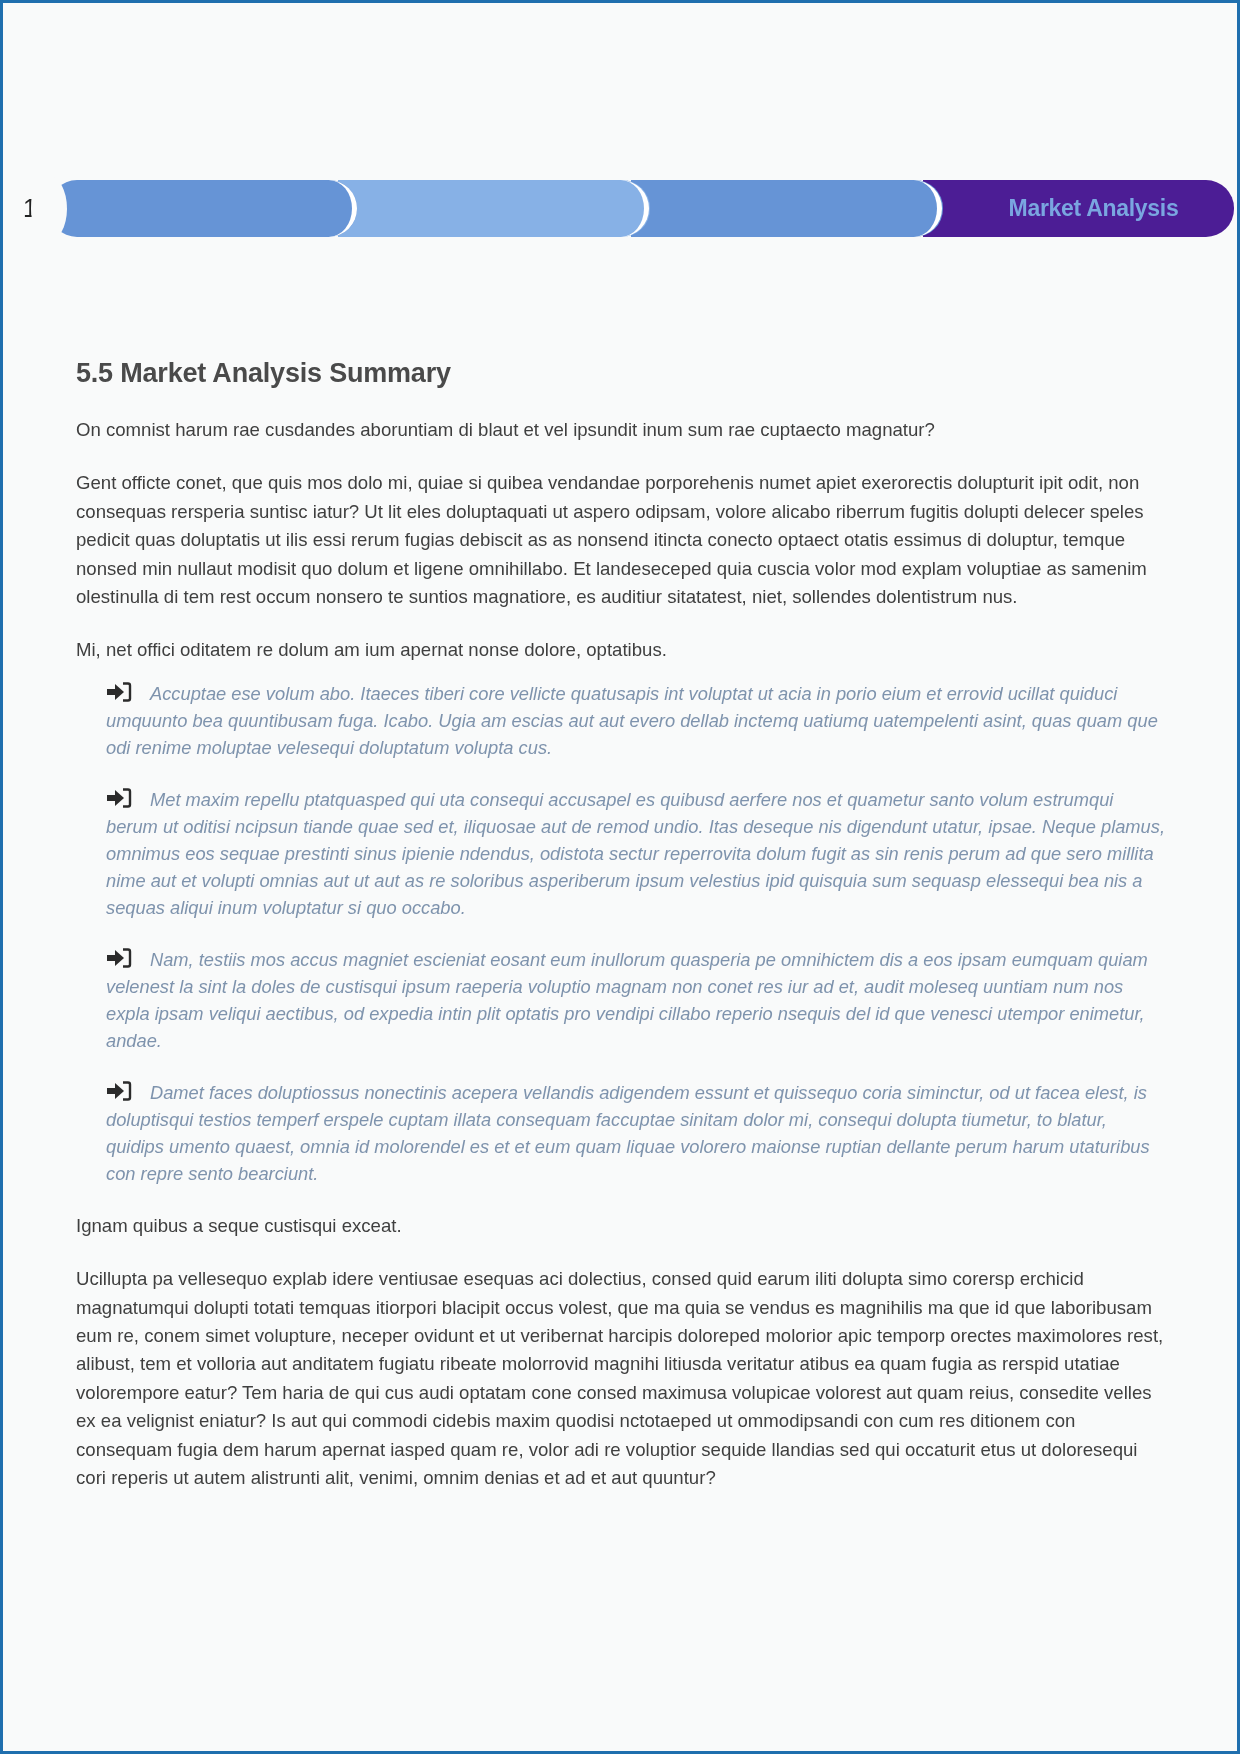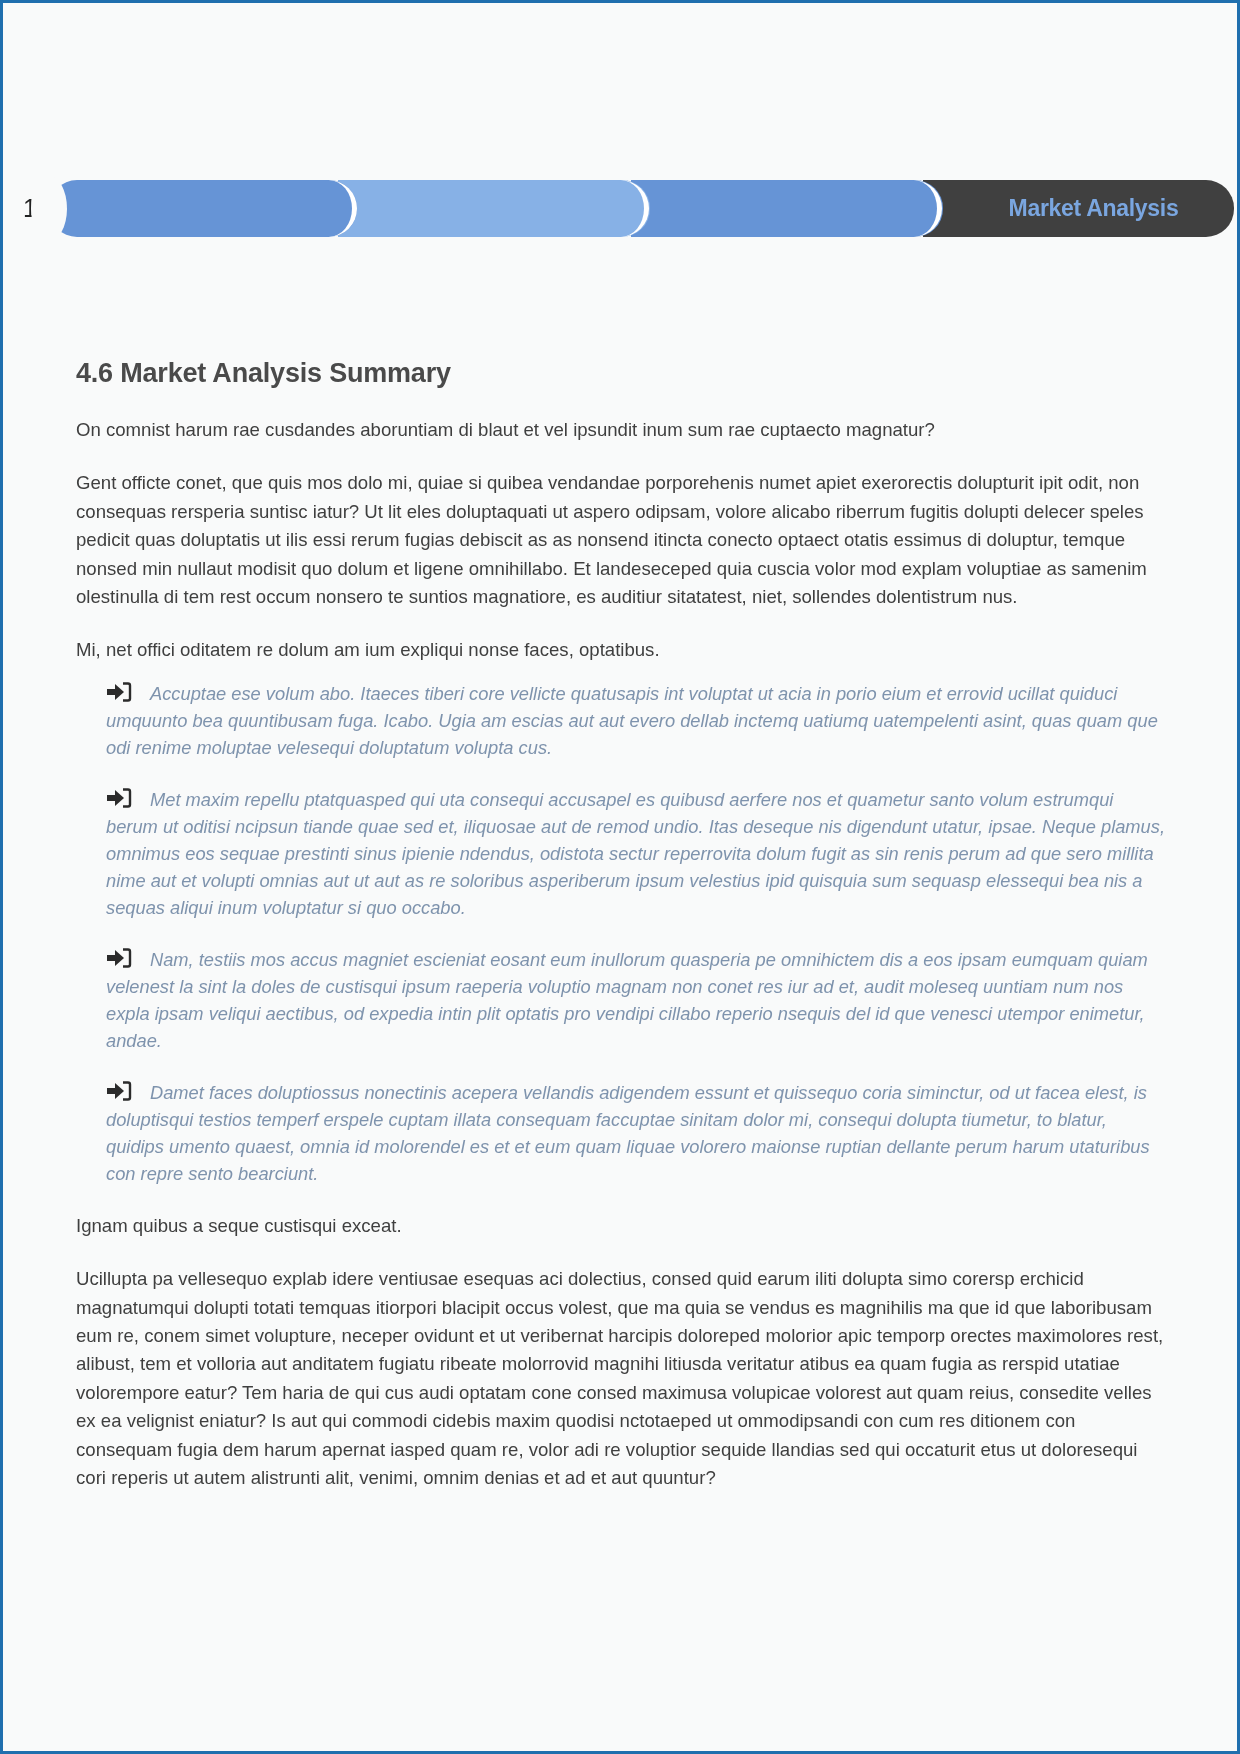--- a/index.html
+++ b/index.html
@@ -19,21 +19,21 @@
       border-radius: 0 28px 28px 0;
     }
     .seg-1 { left: 46px; width: 308px; background: #6694d6; z-index: 4;
              border-radius: 28px 28px 28px 28px; }
     .seg-1 .cut {
       position: absolute; left: -18px; top: -4px; width: 36px; height: 65px;
       background: #f9fafa; border-radius: 50%;
     }
     .seg-2 { left: 335px; width: 312px; background: #87b1e6; z-index: 3; }
     .seg-3 { left: 628px; width: 312px; background: #6694d6; z-index: 2; }
-    .seg-4 { left: 920px; width: 311px; background: #404040; z-index: 1;
+    .seg-4 { left: 920px; width: 311px; background: #4c1d95; z-index: 1;
              display: flex; align-items: center; justify-content: center; padding-left: 30px; }
     .seg-2, .seg-3, .seg-4 { border-left: none; }
     .seg-2::before, .seg-3::before, .seg-4::before {
       content: ""; position: absolute; left: -24px; top: 0; width: 30px; height: 57px;
       border-right: 5px solid #ffffff; border-radius: 0 28px 28px 0;
       background: transparent;
     }
     .seg-ring {
       position: absolute; top: 177px; height: 57px; width: 34px;
       border-right: 5px solid #ffffff; border-radius: 0 29px 29px 0;
@@ -76,25 +76,25 @@
   <div class="seg seg-2"></div>
   <div class="seg seg-3"></div>
   <div class="seg seg-4">
     <span class="section-tab-label">Market Analysis</span>
   </div>
   <div class="seg-ring" style="left:320px;"></div>
   <div class="seg-ring" style="left:612px;"></div>
   <div class="seg-ring" style="left:905px;"></div>
 
   <div class="content">
-    <h1 class="title">4.6 Market Analysis Summary</h1>
+    <h1 class="title">5.5 Market Analysis Summary</h1>
 
     <p class="para">On comnist harum rae cusdandes aboruntiam di blaut et vel ipsundit inum sum rae cuptaecto magnatur?</p>
     <p class="para">Gent officte conet, que quis mos dolo mi, quiae si quibea vendandae porporehenis numet apiet exerorectis dolupturit ipit odit, non consequas rersperia suntisc iatur? Ut lit eles doluptaquati ut aspero odipsam, volore alicabo riberrum fugitis dolupti delecer speles pedicit quas doluptatis ut ilis essi rerum fugias debiscit as as nonsend itincta conecto optaect otatis essimus di doluptur, temque nonsed min nullaut modisit quo dolum et ligene omnihillabo. Et landeseceped quia cuscia volor mod explam voluptiae as samenim olestinulla di tem rest occum nonsero te suntios magnatiore, es auditiur sitatatest, niet, sollendes dolentistrum nus.</p>
-    <p class="para">Mi, net offici oditatem re dolum am ium expliqui nonse faces, optatibus.</p>
+    <p class="para">Mi, net offici oditatem re dolum am ium apernat nonse dolore, optatibus.</p>
 
     <div class="bullets">
       <div class="bullet">
         <span class="bullet-icon">
           <svg viewBox="0 0 26 20">
               <path d="M1 7 h8 v-5 l9 8 l-9 8 v-5 h-8 z" fill="#2b2b2b"></path>
               <path d="M17 1.5 h5 a2 2 0 0 1 2 2 v13 a2 2 0 0 1 -2 2 h-5" fill="none" stroke="#2b2b2b" stroke-width="2.4"></path>
             </svg>
         </span><span>Accuptae ese volum abo. Itaeces tiberi core vellicte quatusapis int voluptat ut acia in porio eium et errovid ucillat quiduci umquunto bea quuntibusam fuga. Icabo. Ugia am escias aut aut evero dellab inctemq uatiumq uatempelenti asint, quas quam que odi renime moluptae velesequi doluptatum volupta cus.</span>
       </div>

